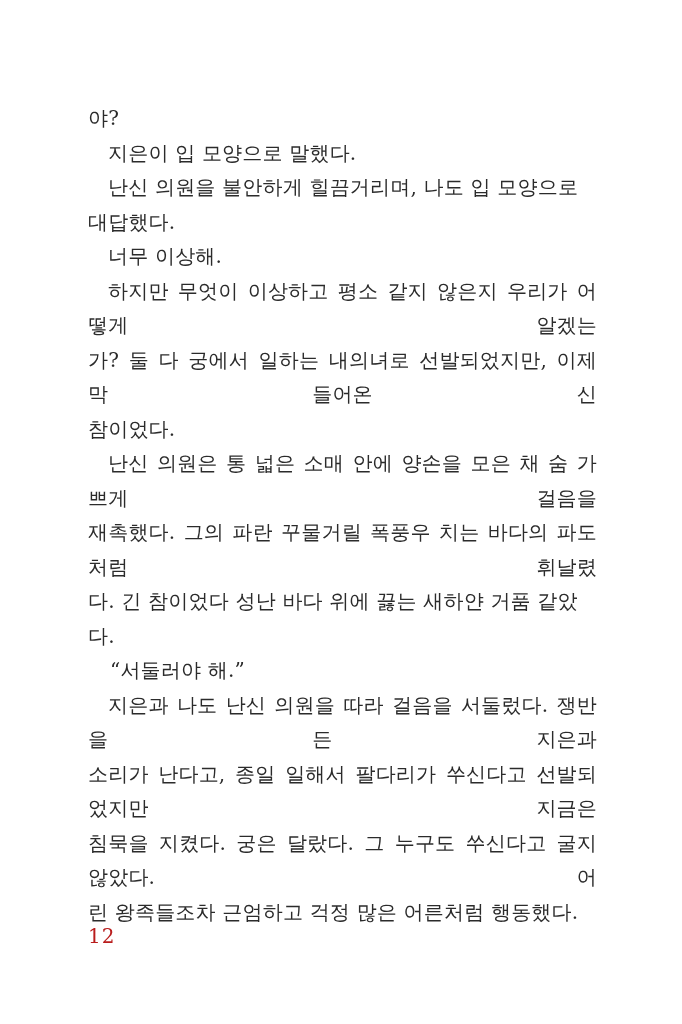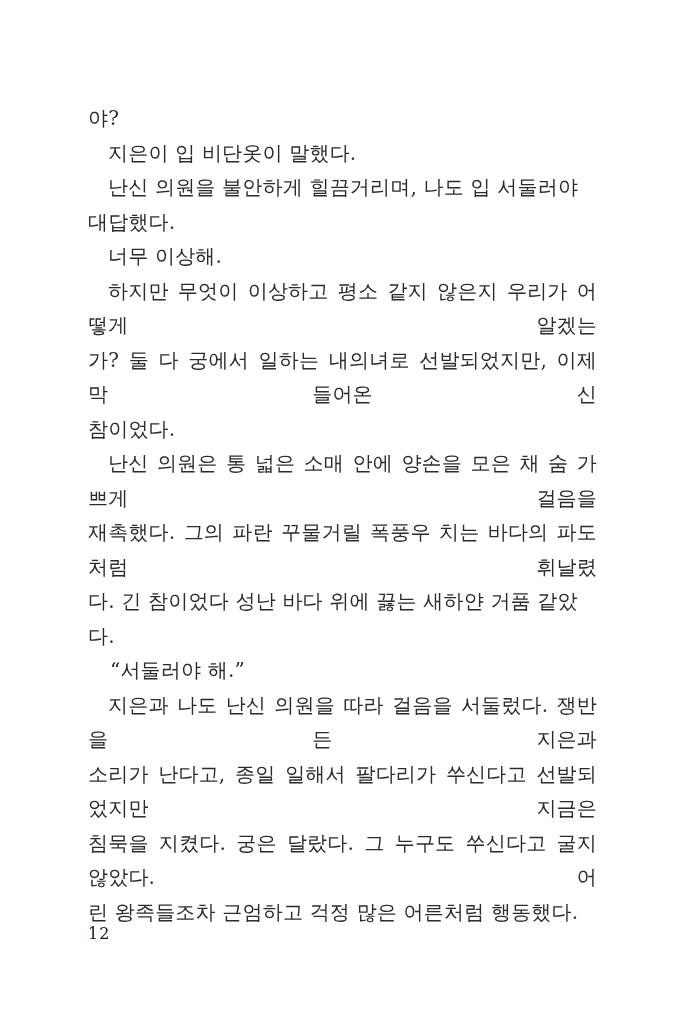--- a/index.html
+++ b/index.html
@@ -41,34 +41,34 @@
     text-indent: 22px;
   }
   .line.justify {
     text-align: justify;
     text-align-last: justify;
   }
   .page-number {
     position: absolute;
     left: 88px;
     top: 924px;
-    font-size: 16px;
-    color: #0f172a;
+    font-size: 20px;
+    color: #b91c1c;
     letter-spacing: 1px;
   }
 </style>
 </head>
 <body>
 
 <div class="page">
 
   <div class="text-block">
     <div class="line">야?</div>
-    <div class="line indent">지은이 입 비단옷이 말했다.</div>
-    <div class="line indent">난신 의원을 불안하게 힐끔거리며, 나도 입 서둘러야 대답했다.</div>
+    <div class="line indent">지은이 입 모양으로 말했다.</div>
+    <div class="line indent">난신 의원을 불안하게 힐끔거리며, 나도 입 모양으로 대답했다.</div>
     <div class="line indent">너무 이상해.</div>
     <div class="line indent justify">하지만 무엇이 이상하고 평소 같지 않은지 우리가 어떻게 알겠는</div>
     <div class="line justify">가? 둘 다 궁에서 일하는 내의녀로 선발되었지만, 이제 막 들어온 신</div>
     <div class="line">참이었다.</div>
     <div class="line indent justify">난신 의원은 통 넓은 소매 안에 양손을 모은 채 숨 가쁘게 걸음을</div>
     <div class="line justify">재촉했다. 그의 파란 꾸물거릴 폭풍우 치는 바다의 파도처럼 휘날렸</div>
     <div class="line">다. 긴 참이었다 성난 바다 위에 끓는 새하얀 거품 같았다.</div>
     <div class="line quote">“서둘러야 해.”</div>
     <div class="line indent justify">지은과 나도 난신 의원을 따라 걸음을 서둘렀다. 쟁반을 든 지은과</div>
     <div class="line justify">소리가 난다고, 종일 일해서 팔다리가 쑤신다고 선발되었지만 지금은</div>

